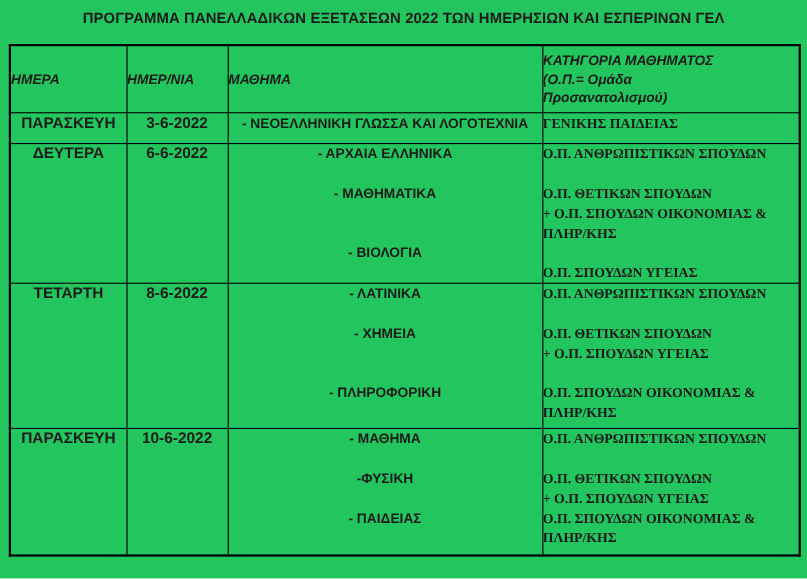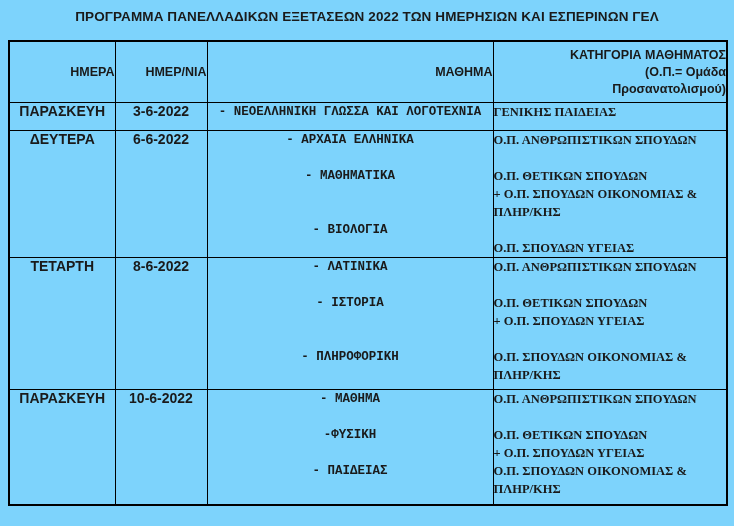--- a/index.html
+++ b/index.html
@@ -13,21 +13,21 @@
     font-family: "Liberation Sans", "DejaVu Sans", sans-serif;
     font-weight: 700;
     color: #1a1a1a;
     -webkit-font-smoothing: antialiased;
   }
   .page {
     position: relative;
     width: 734px;
     height: 526px;
     overflow: hidden;
-    background: #7dd3fc;
+    background: #22c55e;
   }
   .title {
     position: absolute;
     top: 9px;
     left: 0;
     width: 100%;
     text-align: center;
     font-size: 13.5px;
     letter-spacing: 0.1px;
     white-space: nowrap;
@@ -44,36 +44,37 @@
   .schedule th,
   .schedule td {
     border: 1px solid #000000;
     padding: 0;
     vertical-align: top;
     overflow: hidden;
   }
   .schedule thead th {
     height: 60px;
     vertical-align: middle;
-    text-align: right;
+    text-align: left;
     font-size: 12.5px;
     line-height: 17px;
     font-weight: 700;
+    font-style: italic;
   }
   .row-0 { height: 28px;  }
   .row-1 { height: 123px; }
   .row-2 { height: 132px; }
   .row-3 { height: 115px; }
   .cell-day, .cell-date {
     text-align: center;
     padding-top: 5px;
     font-size: 14px;
     line-height: 16px;
   }
-  .cell-subject  { padding-top: 6px; font-family: Liberation Mono, monospace; }
+  .cell-subject  { padding-top: 6px; }
   .cell-category { padding-top: 6px; padding-left: 6px; padding-right: 2px; }
   .line {
     display: block;
     font-size: 12.5px;
     line-height: 18px;
     min-height: 18px;
     white-space: nowrap;
   }
   .cell-subject .line  { text-align: center; }
   .cell-category .line { text-align: left; font-family: Liberation Serif, serif; }
@@ -136,21 +137,21 @@
             <div class="line"></div>
             <div class="line">Ο.Π. ΣΠΟΥΔΩΝ ΥΓΕΙΑΣ</div>
           </td>
   </tr>
         <tr class="row-2">
     <td class="cell-day">ΤΕΤΑΡΤΗ</td>
     <td class="cell-date">8-6-2022</td>
     <td class="cell-subject">
             <div class="line">- ΛΑΤΙΝΙΚΑ</div>
             <div class="line"></div>
-            <div class="line">- ΙΣΤΟΡΙΑ</div>
+            <div class="line">- ΧΗΜΕΙΑ</div>
             <div class="line"></div>
             <div class="line"></div>
             <div class="line">- ΠΛΗΡΟΦΟΡΙΚΗ</div>
             <div class="line"></div>
           </td>
     <td class="cell-category">
             <div class="line">Ο.Π. ΑΝΘΡΩΠΙΣΤΙΚΩΝ ΣΠΟΥΔΩΝ</div>
             <div class="line"></div>
             <div class="line">Ο.Π. ΘΕΤΙΚΩΝ ΣΠΟΥΔΩΝ</div>
             <div class="line">+ Ο.Π. ΣΠΟΥΔΩΝ ΥΓΕΙΑΣ</div>

